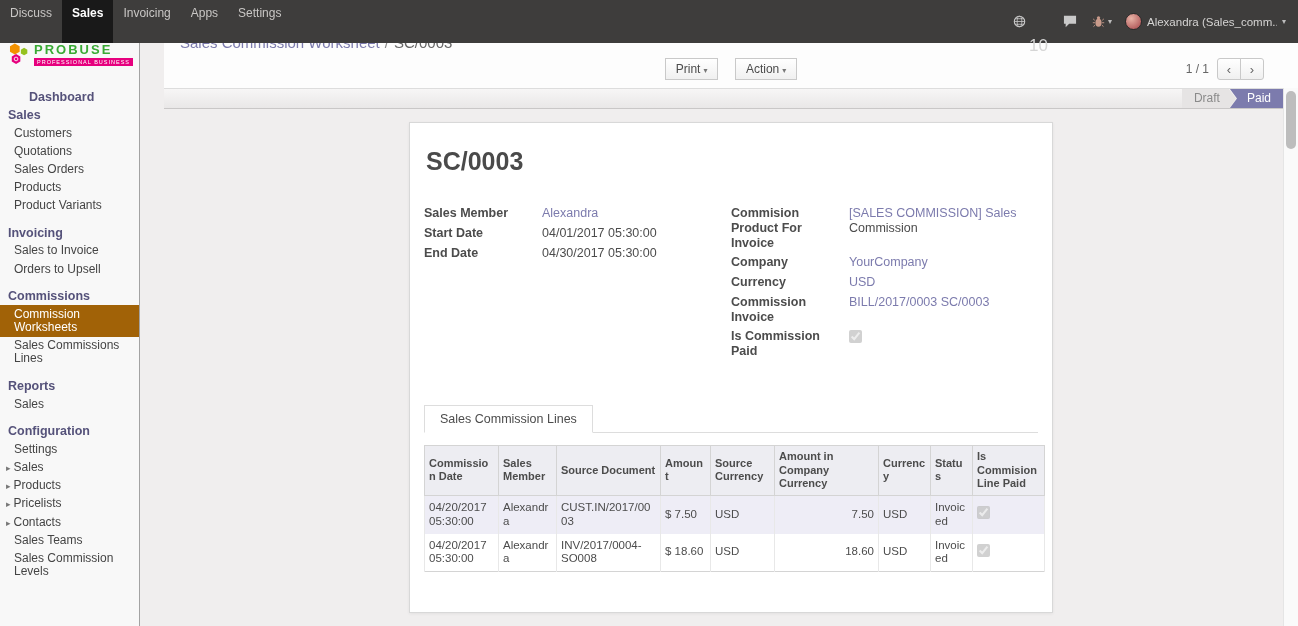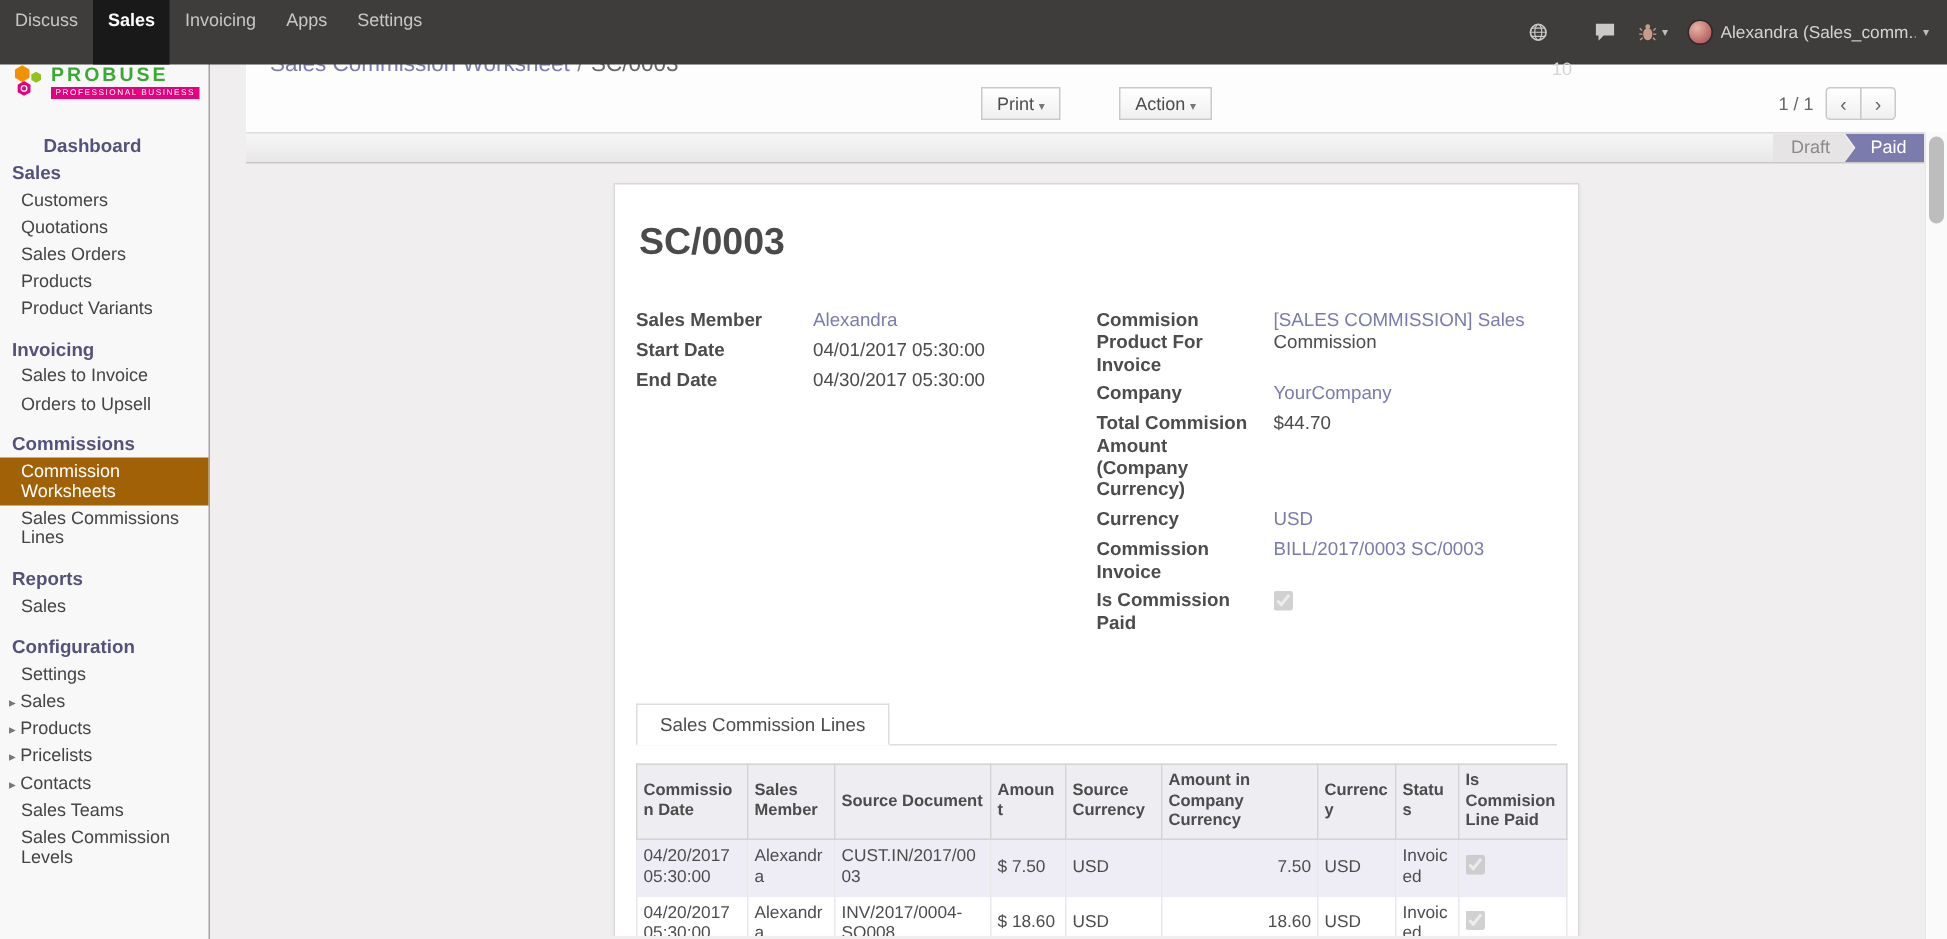--- a/index.html
+++ b/index.html
@@ -7,21 +7,21 @@
   body { font-family:"Liberation Sans","DejaVu Sans",sans-serif; background:#f0eeee; position:relative; color:#4c4c4c; }
   [data-interactable="true"] { cursor:pointer; }
 
   
   .topbar { position:absolute; top:0; left:0; right:0; height:43px; background:#3e3d3c; display:flex; align-items:stretch; z-index:30; }
   .menu { display:flex; }
   .menu-item { padding:0 10px; line-height:26px; font-size:12px; color:#c9c7c5; }
   .menu-item.active { background:#191919; color:#fff; font-weight:bold; }
   .topbar-right { margin-left:auto; display:flex; align-items:center; padding-right:8px; gap:3px; }
   .top-icon-wrap { display:flex; align-items:center; gap:3px; padding:0 6px; height:26px; }
-  .t-count { font-size:12px; color:#d5d5d5;margin-top:48px; }
+  .t-count { font-size:17px; color:#d5d5d5;margin-top:48px; }
   .caret { font-size:8px; color:#bdbdbd; line-height:1; }
   .user-menu { display:flex; align-items:center; gap:5px; padding:0 4px; }
   .avatar { width:17px; height:17px; border-radius:50%; background:radial-gradient(circle at 35% 30%, #e8b3a6, #b56060 75%); border:1px solid #2a2a2a; }
   .user-name { font-size:11.5px; color:#d5d4d3; max-width:130px; white-space:nowrap; overflow:hidden; }
 
   
   .sidebar { position:absolute; top:26px; left:0; width:140px; bottom:0; background:#f8f8f8; border-right:1px solid #a3a3a3; z-index:10; }
   .logo { display:flex; align-items:center; gap:5px; padding:10px 6px 16px 8px; }
   .brand { color:#3aaa35; font-weight:bold; font-size:13px; letter-spacing:2px; }
   .tagline { background:#e6007e; color:#fff; font-size:5.5px; letter-spacing:1px; padding:1px 3px; margin-top:1px; white-space:nowrap; }
@@ -32,21 +32,21 @@
   .side-item .exp-arrow { font-size:9px; color:#777; margin-right:3px; margin-left:-8px; }
 
   
   .main { position:absolute; left:164px; top:26px; right:0; bottom:0; background:#f0eeee; }
   .control-panel { background:#fdfdfd; padding:8px 16px 9px; height:62px; }
   .breadcrumb { font-size:15px; }
   .bc-parent { color:#7c7bad; text-decoration:none; }
   .bc-sep { color:#888; margin:0 5px; }
   .bc-current { color:#666; }
   .button-row { position:relative; margin-top:7px; display:flex; justify-content:center; align-items:center; }
-  .btn { font-family:inherit; font-size:12px; color:#4c4c4c; background:linear-gradient(#ffffff,#f0f0f0); border:1px solid #c9c9c9; border-radius:0; padding:3px 10px; margin:0 17px; line-height:1.2; }
+  .btn { font-family:inherit; font-size:12px; color:#4c4c4c; background:linear-gradient(#ffffff,#f0f0f0); border:1px solid #c9c9c9; border-radius:0; padding:3px 10px; margin:0 6px; line-height:1.2; }
   .btn .caret2 { font-size:8px; color:#777; margin-left:3px; }
   .pager { position:absolute; right:18px; top:0; display:flex; align-items:center; gap:8px; }
   .pager-text { font-size:12px; color:#666; }
   .pager-btns { display:flex; }
   .pager-btn { font-family:inherit; width:24px; height:22px; background:linear-gradient(#ffffff,#f0f0f0); border:1px solid #c9c9c9; color:#666; font-size:13px; line-height:1; }
   .pager-btn:first-child { border-radius:3px 0 0 3px; }
   .pager-btn:last-child { border-radius:0 3px 3px 0; margin-left:-1px; }
 
   
   .status-strip { height:21px; background:linear-gradient(#f7f6f6,#e9e7e7); border-top:1px solid #ddd; border-bottom:1px solid #c9c7c7; display:flex; justify-content:flex-end; padding-right:15px; }
@@ -228,24 +228,20 @@
           <div class="field-row" data-interactable="false">
             <span class="f-label" data-interactable="false">Commision Product For Invoice</span>
             <span class="f-value" data-interactable="false">
               <a class="link" data-interactable="true">[SALES COMMISSION] Sales</a>
               <span class="plain-line" data-interactable="false">Commission</span>
             </span>
           </div>
           <div class="field-row" data-interactable="false">
             <span class="f-label" data-interactable="false">Company</span>
             <a class="f-value link" data-interactable="true">YourCompany</a>
-          </div>
-          <div class="field-row" data-interactable="false">
-            <span class="f-label" data-interactable="false">Total Commision Amount (Company Currency)</span>
-            <span class="f-value" data-interactable="false">$44.70</span>
           </div>
           <div class="field-row" data-interactable="false">
             <span class="f-label" data-interactable="false">Currency</span>
             <a class="f-value link" data-interactable="true">USD</a>
           </div>
           <div class="field-row" data-interactable="false">
             <span class="f-label" data-interactable="false">Commission Invoice</span>
             <a class="f-value link" data-interactable="true">BILL/2017/0003 SC/0003</a>
           </div>
           <div class="field-row" data-interactable="false">

